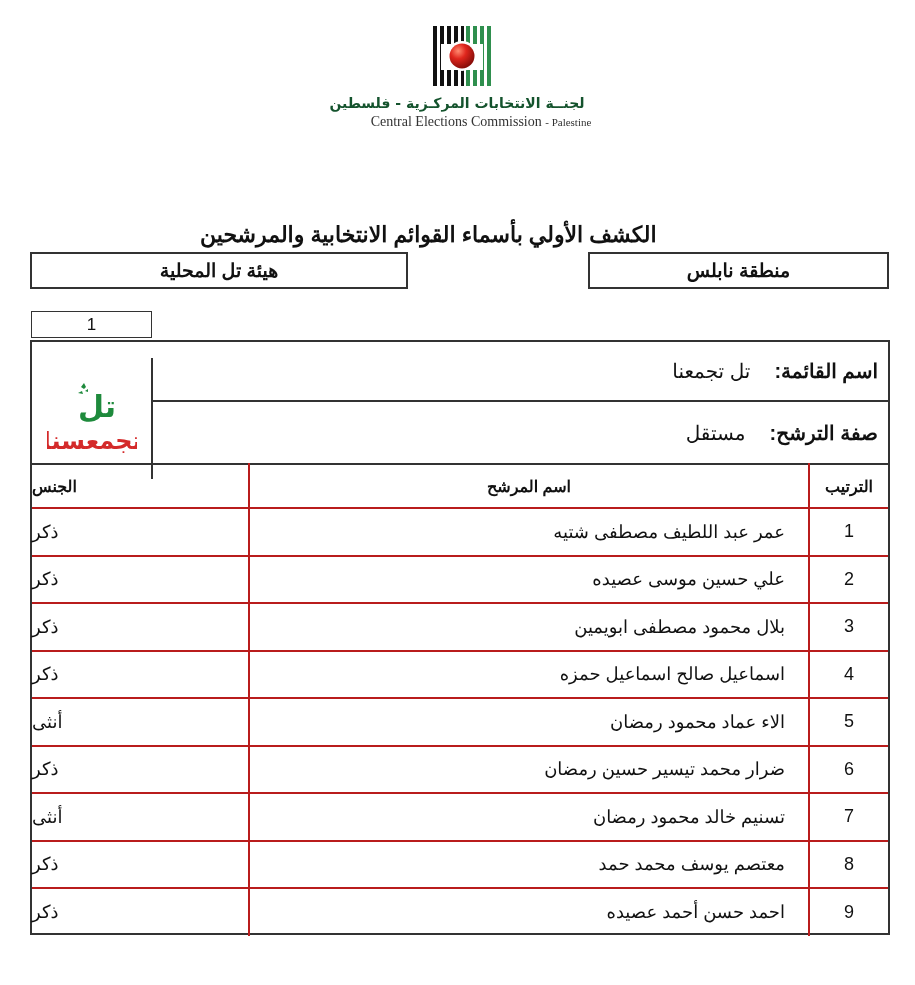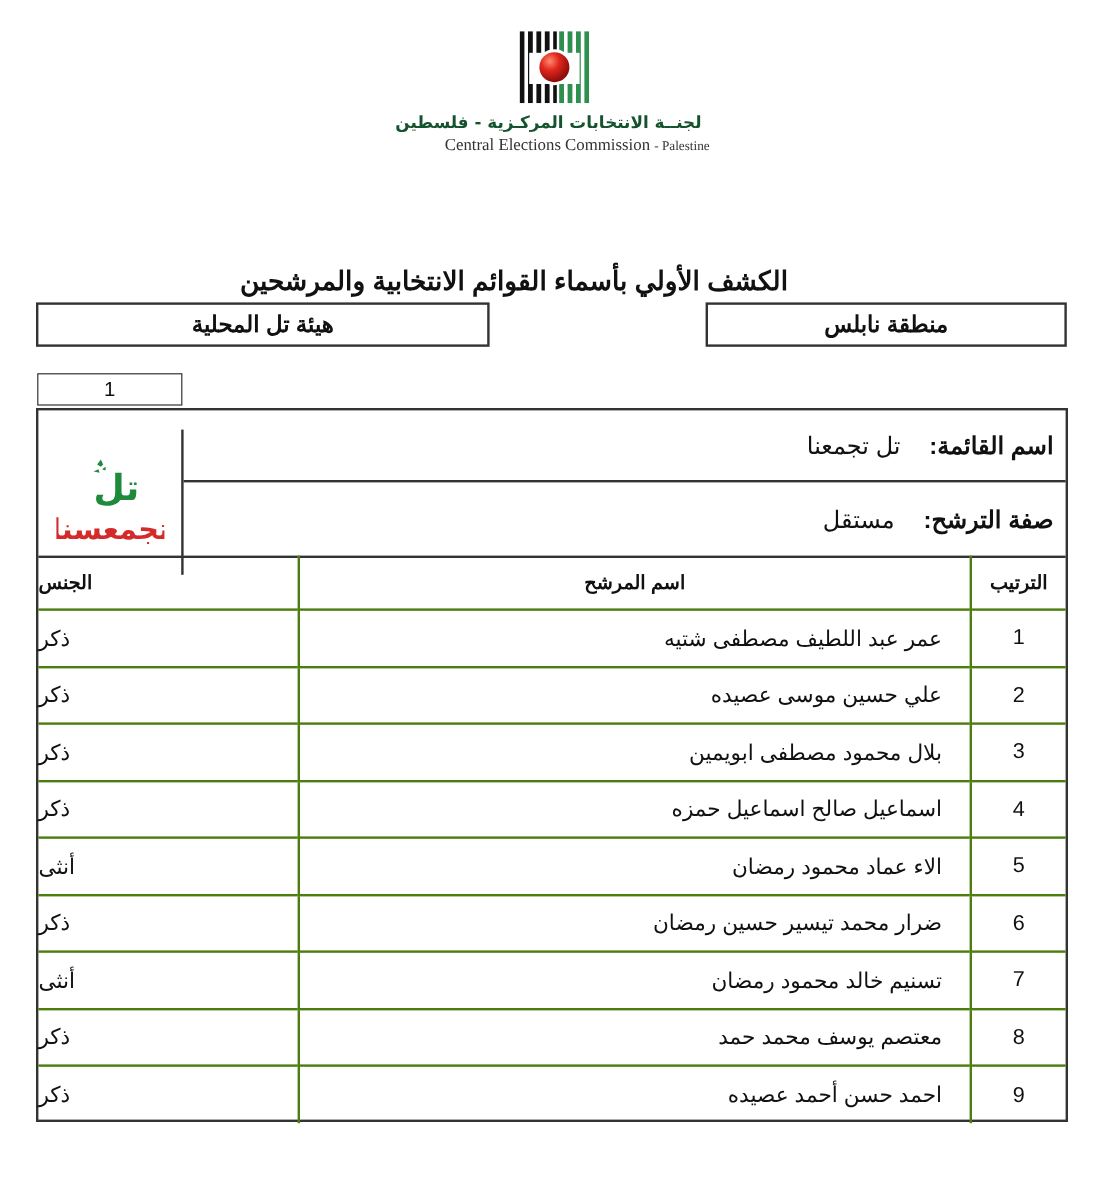--- a/index.html
+++ b/index.html
@@ -36,21 +36,21 @@
       border-right: 2px solid #333; display: flex; align-items: center; justify-content: center; margin-top: 16px; }
     .info-row { position: absolute; left: 121px; right: 0; height: 60px; display: flex; align-items: center;
       justify-content: flex-start; direction: rtl; padding-right: 10px;
       font-family: "Liberation Sans", sans-serif; font-size: 20px; }
     .info-row b { font-weight: bold; margin-left: 24px; }
     .info-row-1 { top: 0; border-bottom: 2px solid #333; }
     .info-row-2 { top: 61px; height: 60px; }
 
     table.candidates { position: absolute; left: 0; top: 121px; width: 856px; border-collapse: collapse;
       direction: rtl; font-family: "Liberation Sans", sans-serif; }
-    table.candidates th, table.candidates td { border: 2px solid #4d7c0f; height: 47.5px; }
+    table.candidates th, table.candidates td { border: 2px solid #b91c1c; height: 47.5px; }
     table.candidates tr:first-child th { border-top: 2px solid #333; height: 44px; }
     table.candidates th { font-weight: bold; font-size: 16px; }
     table.candidates td { font-size: 18px; }
     .col-rank { width: 79px; text-align: center; }
     td.col-rank { font-size: 21px; }
     .col-name { width: 560px; text-align: center; }
     td.col-name { text-align: right; padding-right: 23px; }
     .col-gender { text-align: left; }
     table.candidates tr > *:first-child { border-right: none; }
     table.candidates tr > *:last-child { border-left: none; }

